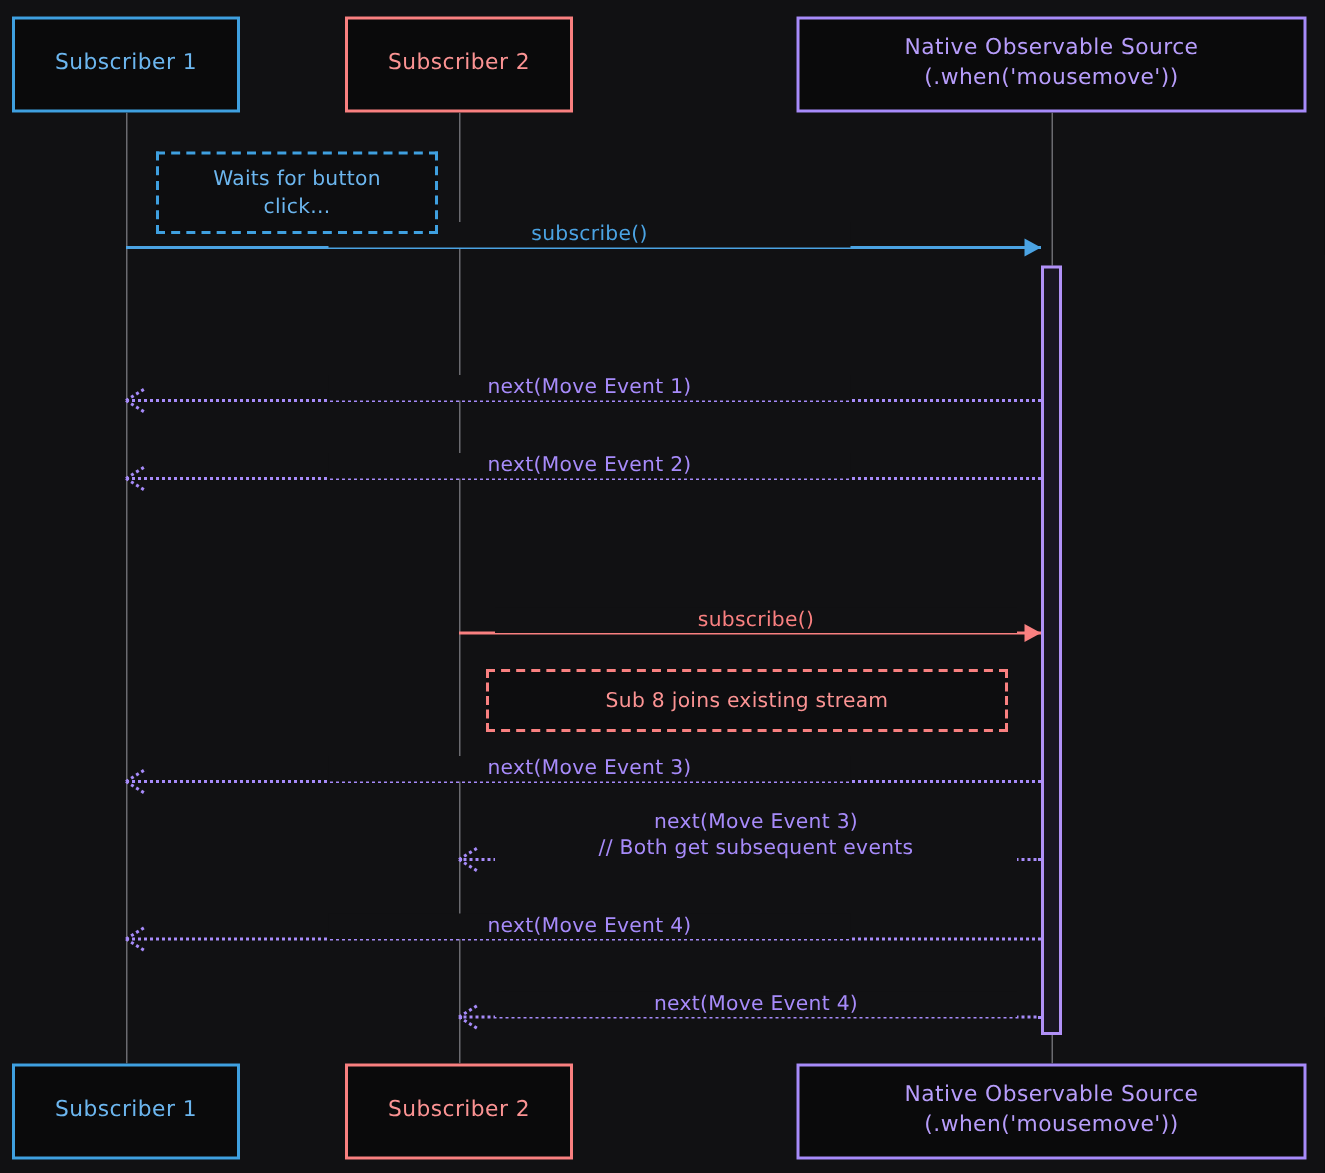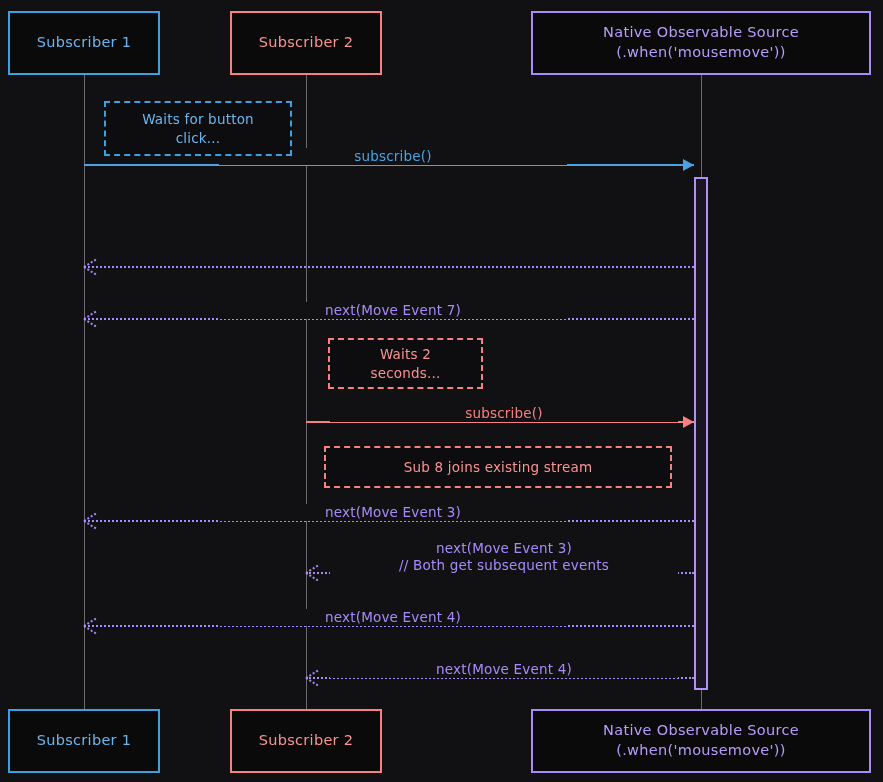--- a/index.html
+++ b/index.html
@@ -142,28 +142,29 @@
       <div class="msg-line" style="left: 84px; width: 610px; top: 164px; border-top-color: rgb(75, 163, 227);"></div>
       <div class="arrowhead right" style="top: 159px; left: 683px; border-left-color: rgb(75, 163, 227);"></div>
       <div class="msg-label" style="color: rgb(75, 163, 227); left: 219px; width: 340px; top: 148px;">subscribe()</div>
     </div>
     <div style="position: absolute; left: 0px; top: 0px; width: 100%; height: 100%;">
       <div class="msg-line dotted" style="left: 84px; width: 610px; top: 266px; border-top-color: rgb(167, 139, 250);"></div>
       <div class="openhead" style="left: 84px; top: 260px;">
         <span class="a" style="border-top-color: rgb(167, 139, 250);"></span>
         <span class="b" style="border-top-color: rgb(167, 139, 250);"></span>
       </div>
+      <div class="msg-label" style="color: rgb(167, 139, 250); left: 219px; width: 340px; top: 250px;">next(Move Event 1)</div>
     </div>
     <div style="position: absolute; left: 0px; top: 0px; width: 100%; height: 100%;">
       <div class="msg-line dotted" style="left: 84px; width: 610px; top: 318px; border-top-color: rgb(167, 139, 250);"></div>
       <div class="openhead" style="left: 84px; top: 312px;">
         <span class="a" style="border-top-color: rgb(167, 139, 250);"></span>
         <span class="b" style="border-top-color: rgb(167, 139, 250);"></span>
       </div>
-      <div class="msg-label" style="color: rgb(167, 139, 250); left: 219px; width: 340px; top: 302px;">next(Move Event 7)</div>
+      <div class="msg-label" style="color: rgb(167, 139, 250); left: 219px; width: 340px; top: 302px;">next(Move Event 2)</div>
     </div>
     <div style="position: absolute; left: 0px; top: 0px; width: 100%; height: 100%;">
       <div class="msg-line" style="left: 306px; width: 388px; top: 421px; border-top-color: rgb(249, 128, 128);"></div>
       <div class="arrowhead right" style="top: 416px; left: 683px; border-left-color: rgb(249, 128, 128);"></div>
       <div class="msg-label" style="color: rgb(249, 128, 128); left: 330px; width: 340px; top: 405px;">subscribe()</div>
     </div>
     <div style="position: absolute; left: 0px; top: 0px; width: 100%; height: 100%;">
       <div class="msg-line dotted" style="left: 84px; width: 610px; top: 520px; border-top-color: rgb(167, 139, 250);"></div>
       <div class="openhead" style="left: 84px; top: 514px;">
         <span class="a" style="border-top-color: rgb(167, 139, 250);"></span>
@@ -193,20 +194,16 @@
       <div class="openhead" style="left: 306px; top: 671px;">
         <span class="a" style="border-top-color: rgb(167, 139, 250);"></span>
         <span class="b" style="border-top-color: rgb(167, 139, 250);"></span>
       </div>
       <div class="msg-label" style="color: rgb(167, 139, 250); left: 330px; width: 340px; top: 661px;">next(Move Event 4)</div>
     </div>
     <div class="note" style="left: 104px; top: 101px; width: 188px; height: 55px; border-color: rgb(63, 160, 224); color: rgb(108, 182, 239);">
       <span class="ntext">Waits for button
 click...</span>
     </div>
-    <div class="note" style="left: 328px; top: 338px; width: 155px; height: 51px; border-color: rgb(249, 128, 128); color: rgb(251, 147, 147);">
-      <span class="ntext">Waits 2
-seconds...</span>
-    </div>
     <div class="note" style="left: 324px; top: 446px; width: 348px; height: 42px; border-color: rgb(249, 128, 128); color: rgb(251, 147, 147);">
       <span class="ntext">Sub 8 joins existing stream</span>
     </div>
   </div>
 
 </body></html>

